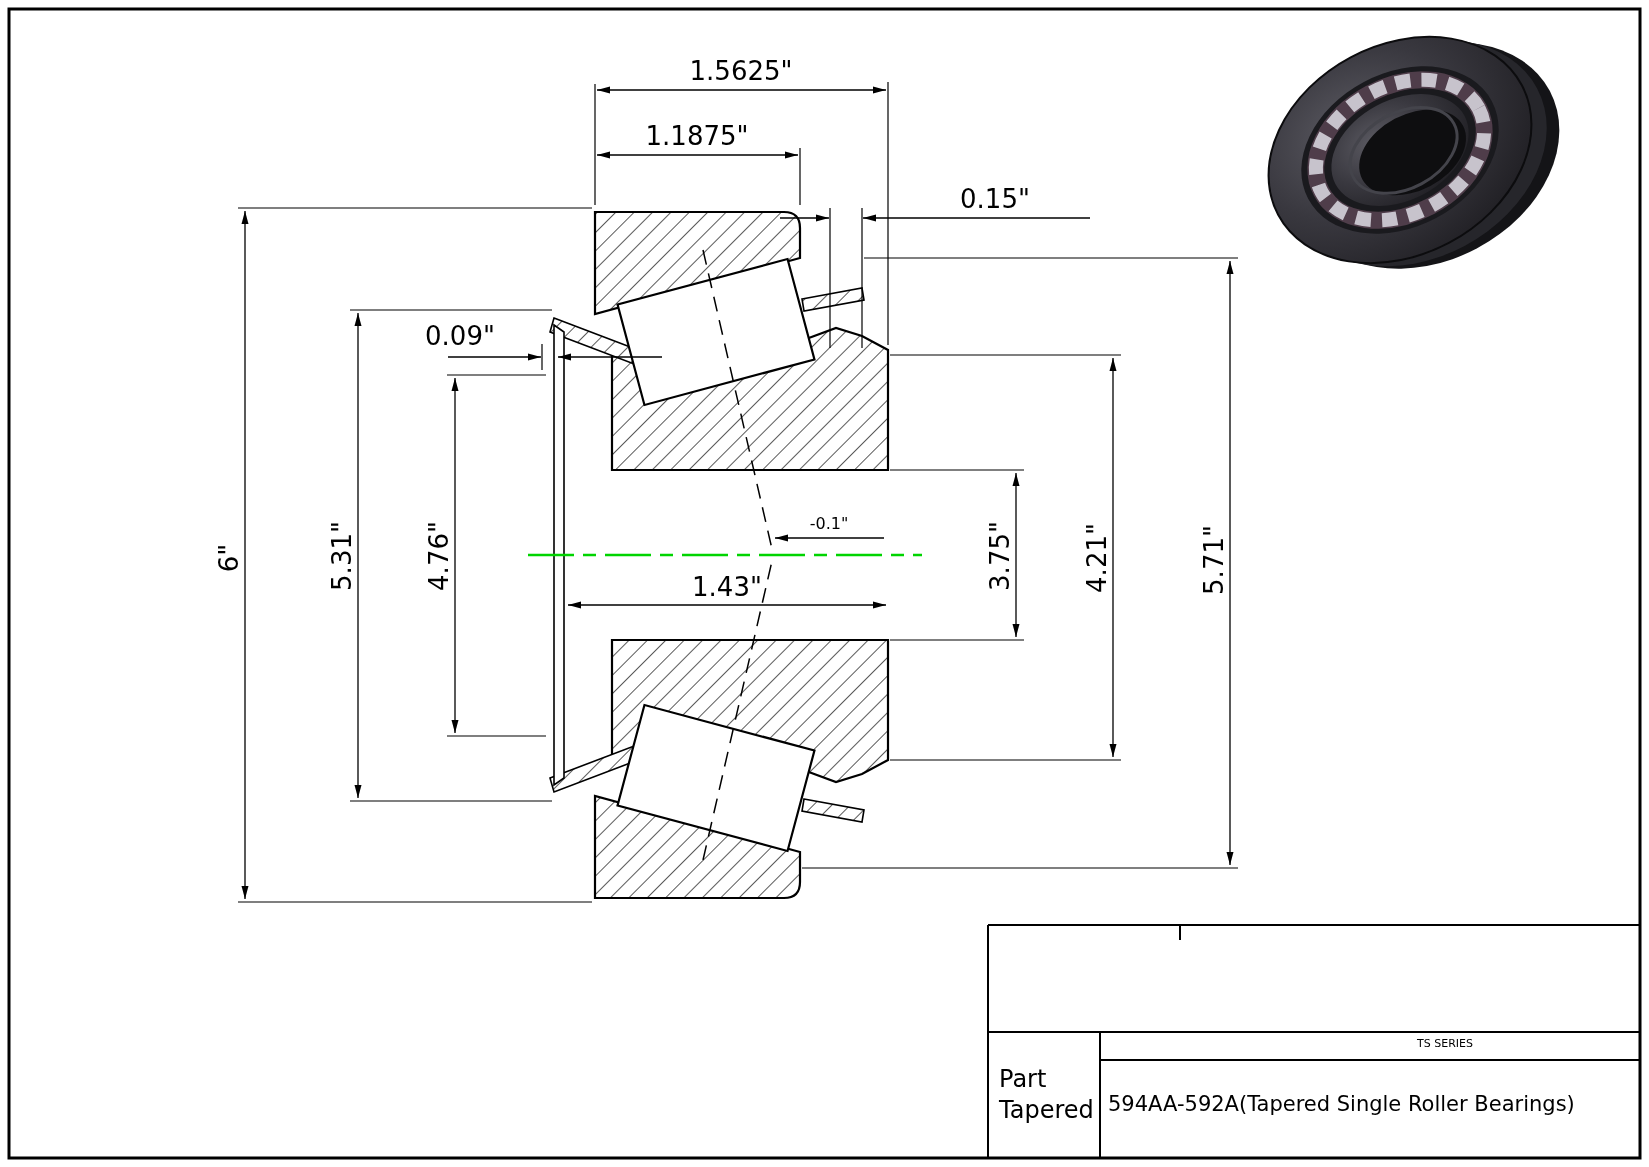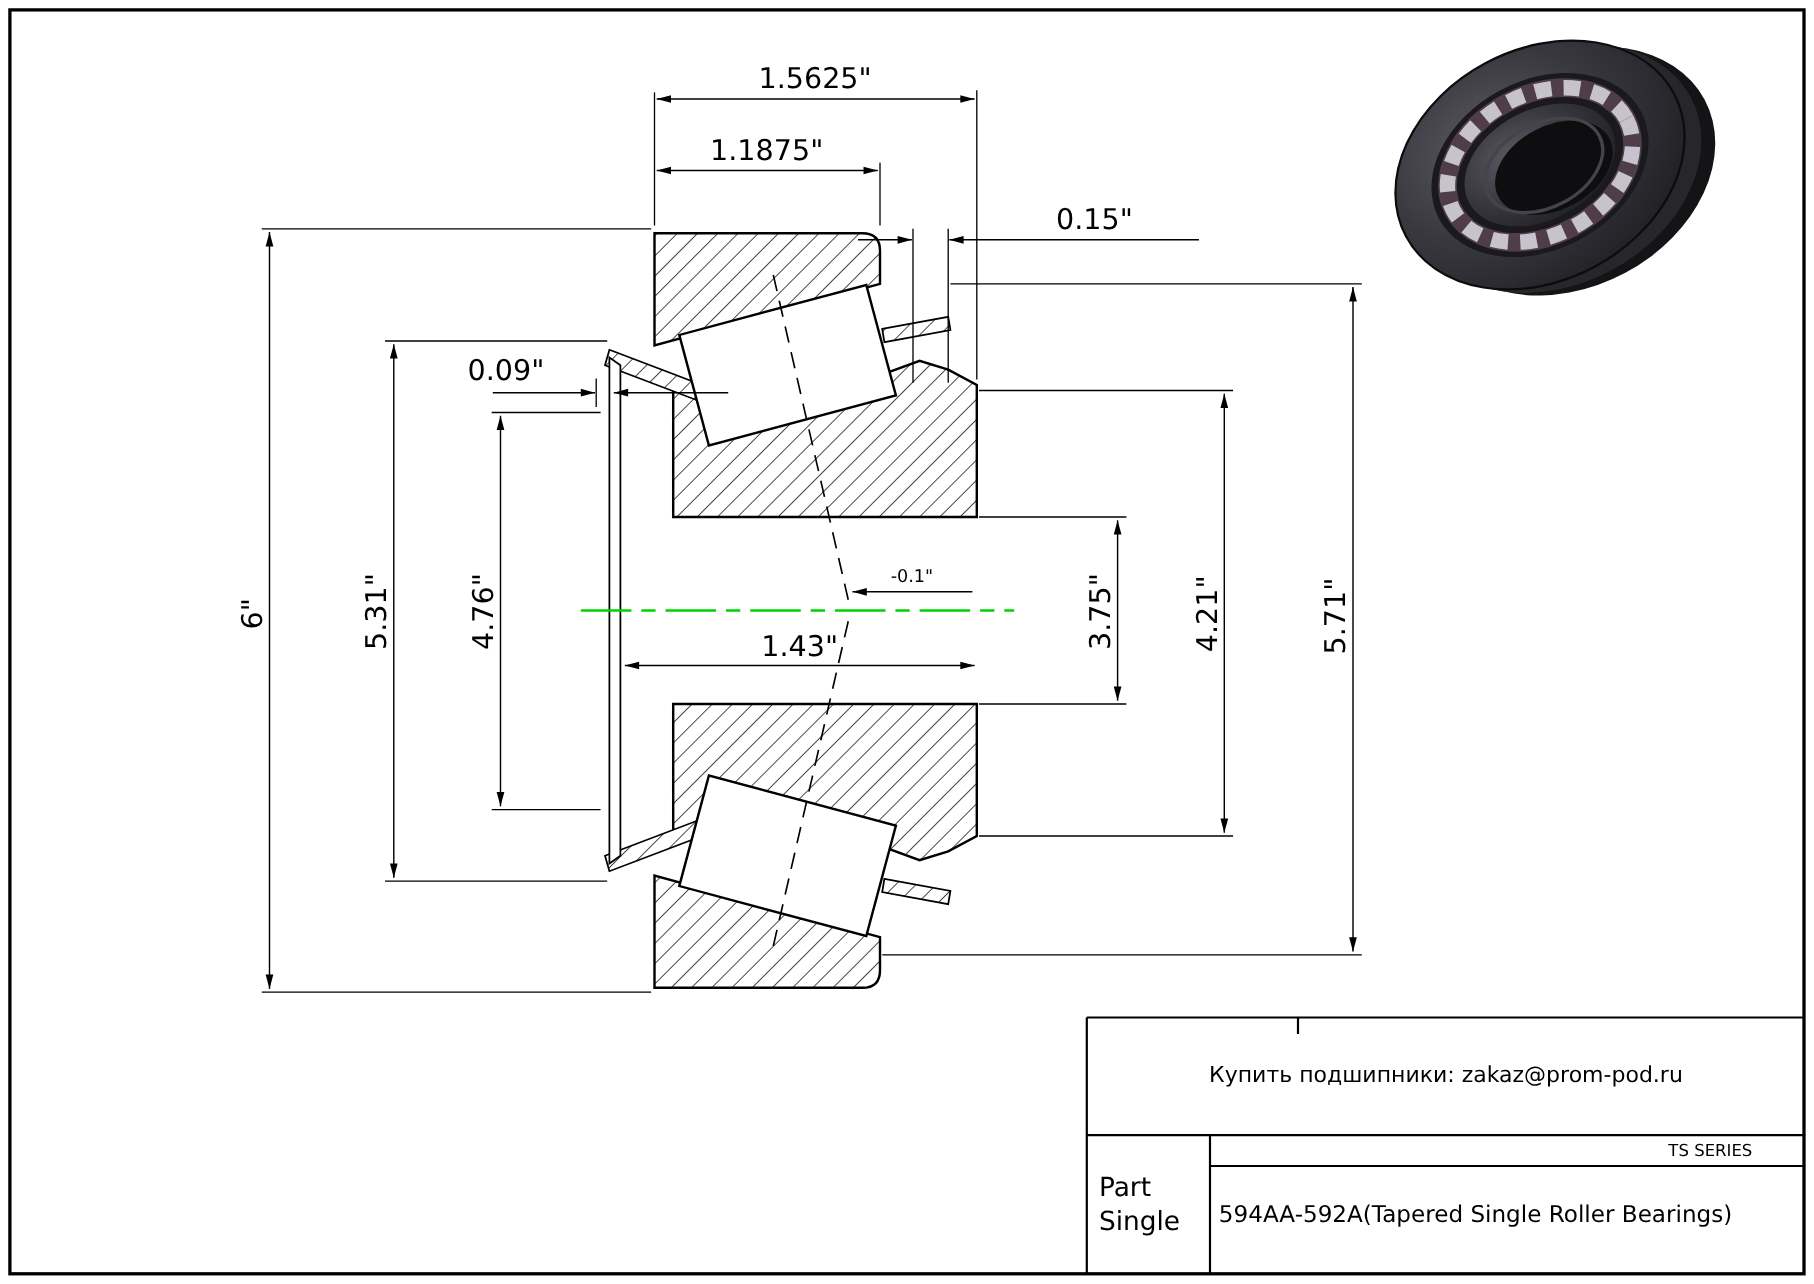--- a/index.html
+++ b/index.html
@@ -2,21 +2,21 @@
 <html><head>
 <meta charset="utf-8">
 <style>
   html,body{margin:0;padding:0;background:#ffffff;}
   .page{position:relative;width:1649px;height:1167px;background:#fff;overflow:hidden;
         font-family:"DejaVu Sans", sans-serif;}
   .page svg{position:absolute;left:0;top:0;}
   svg text{font-family:"DejaVu Sans", sans-serif;fill:#000;}
   .overlay{position:absolute;color:#000;}
   .tb-contact{left:988px;top:965px;width:653px;text-align:center;font-size:20px;}
-  .tb-series{left:1417px;top:1037px;width:176px;text-align:right;font-size:15px;}
+  .tb-series{left:1417px;top:1037px;width:176px;text-align:left;font-size:11px;}
   .tb-partlabel{left:999px;top:1064px;width:100px;font-size:24px;line-height:1.3;text-align:left;}
   .tb-partvalue{left:1108px;top:1092px;width:530px;font-size:21px;text-align:left;}
 </style>
 </head>
 <body>
 
 <div class="page">
 <svg width="1649" height="1167" viewBox="0 0 1649 1167">
   <defs>
     <pattern id="hatch" width="13" height="13" patternUnits="userSpaceOnUse" patternTransform="rotate(45)">
@@ -132,17 +132,16 @@
   <g stroke="#000" stroke-width="2">
     <line x1="988" y1="925" x2="1641" y2="925"></line>
     <line x1="988" y1="925" x2="988" y2="1159"></line>
     <line x1="988" y1="1032" x2="1641" y2="1032"></line>
     <line x1="1100" y1="1032" x2="1100" y2="1159"></line>
     <line x1="1100" y1="1060" x2="1641" y2="1060"></line>
     <line x1="1180" y1="925" x2="1180" y2="940"></line>
   </g>
 </svg>
 
-<div class="overlay tb-contact">Купить подшипники: zakaz@prom-pod.ru</div>
 <div class="overlay tb-series">TS SERIES</div>
-<div class="overlay tb-partlabel">Part Single</div>
+<div class="overlay tb-partlabel">Part Tapered</div>
 <div class="overlay tb-partvalue">594AA-592A(Tapered Single Roller Bearings)</div>
 </div>
 
 </body></html>

